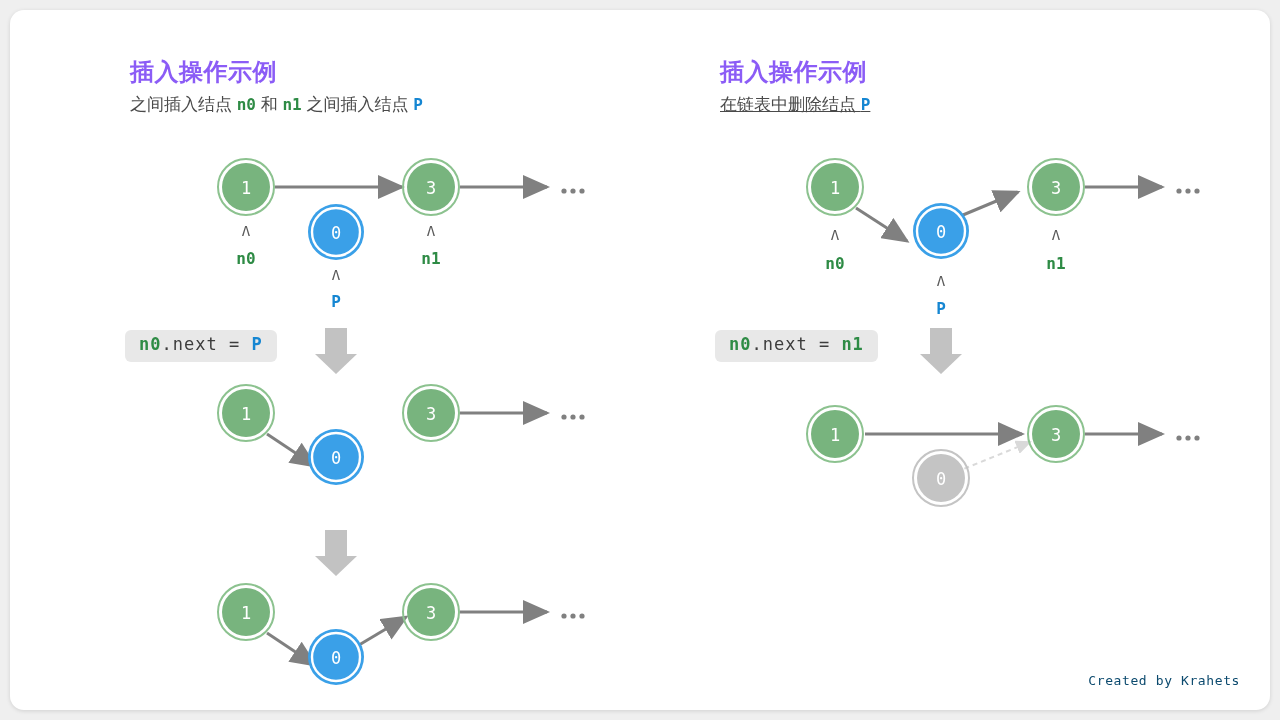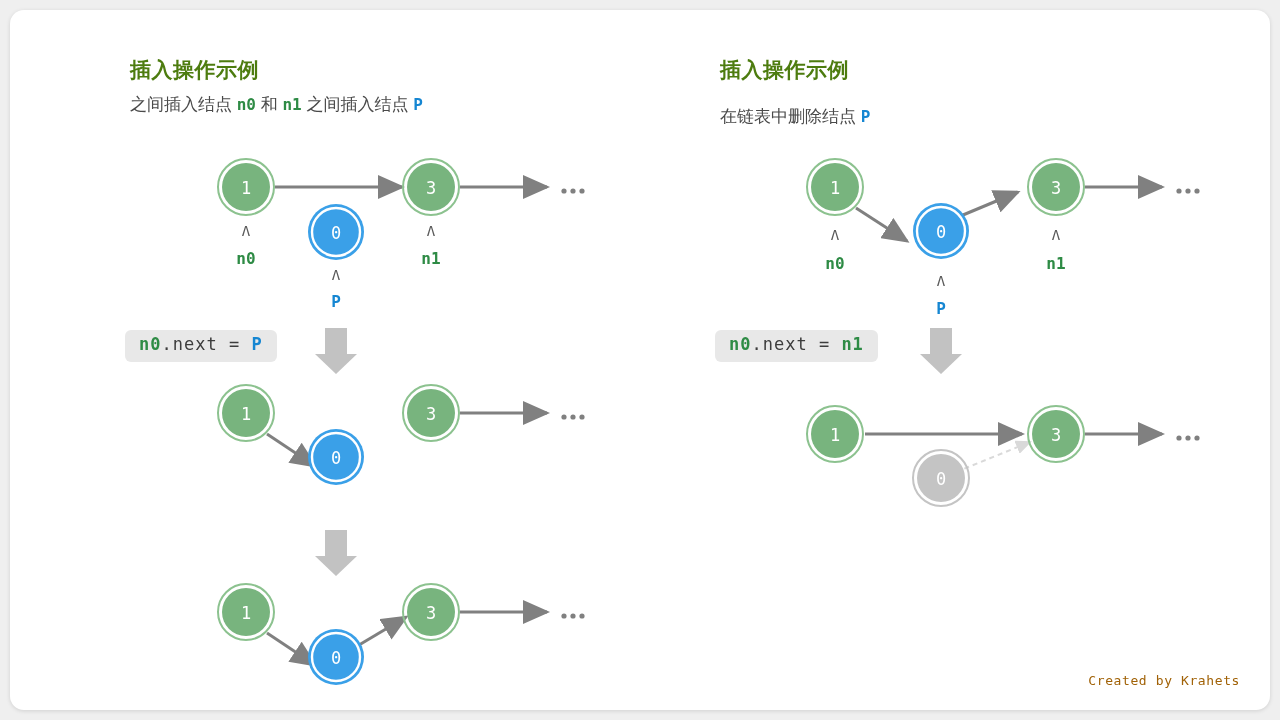--- a/index.html
+++ b/index.html
@@ -15,21 +15,21 @@
     background:#ffffff;
     border-radius:14px;
     box-shadow:0 1px 4px rgba(0,0,0,0.13);
   }
   .panel{position:absolute;top:0;height:700px;}
   #panel-insert{left:0;width:630px;}
   #panel-delete{left:630px;width:630px;}
 
   .panel-title{
     position:absolute;
-    font-size:21px;font-weight:bold;color:#4d7c0f;
+    font-size:24px;font-weight:bold;color:#8b5cf6;
     white-space:nowrap;letter-spacing:.5px;
   }
   .panel-subtitle{
     position:absolute;
     font-size:17px;color:#4a4a4a;
     white-space:nowrap;
   }
   .panel-subtitle .n{color:#2e8b45;font-family:"DejaVu Sans Mono",monospace;font-weight:bold;font-size:16px;}
   .panel-subtitle .p{color:#1586d2;font-family:"DejaVu Sans Mono",monospace;font-weight:bold;font-size:16px;}
 
@@ -43,21 +43,21 @@
     white-space:nowrap;letter-spacing:1px;
   }
   .code-box .g{color:#2e8b45;font-weight:bold;}
   .code-box .b{color:#1586d2;font-weight:bold;}
 
   .svg-layer{position:absolute;left:0;top:0;overflow:visible;}
 
   .credit{
     position:absolute;right:30px;bottom:22px;
     font-family:"DejaVu Sans Mono",monospace;
-    font-size:13px;color:#a16207;letter-spacing:.6px;
+    font-size:13px;color:#0c4a6e;letter-spacing:.6px;
   }
   text{font-family:"DejaVu Sans Mono",monospace;}
 </style>
 </head>
 <body>
 
 <div id="card">
 
   <div class="panel" id="panel-insert">
 
@@ -180,21 +180,21 @@
           <text x="421" y="609" text-anchor="middle" font-size="17" fill="#ffffff">3</text>
         </g>
       </g>
     </svg>
   </div>
 
   <div class="panel" id="panel-delete">
 
     <div class="panel-title" style="left:80px;top:46px;">插入操作示例</div>
 
-    <div class="panel-subtitle" style="left:80px;top:95px;">
+    <div class="panel-subtitle" style="left:80px;top:83px;text-decoration:underline;">
       <span>在链表中删除结点 </span><span class="p">P</span>
     </div>
 
     <div class="code-box" style="left:75px;top:320px;">
       <span class="g">n0</span><span>.next = </span><span class="g">n1</span>
     </div>
 
     <svg class="svg-layer" width="630" height="700" viewBox="0 0 630 700">
 
       <g>

